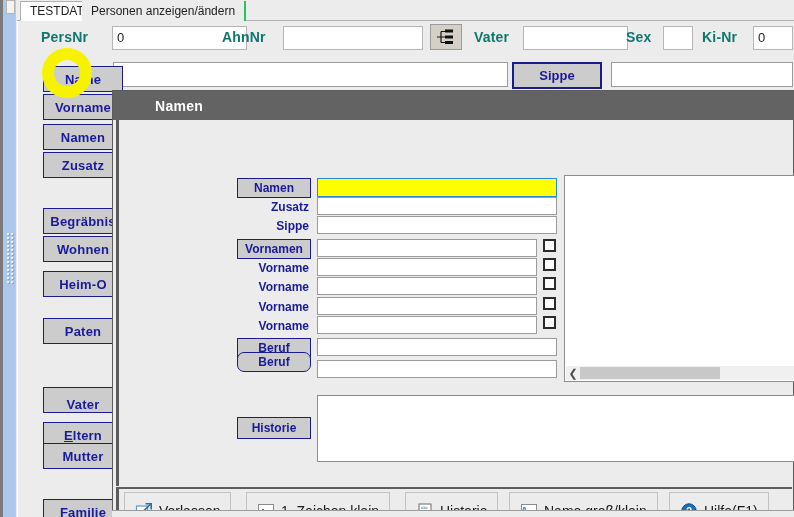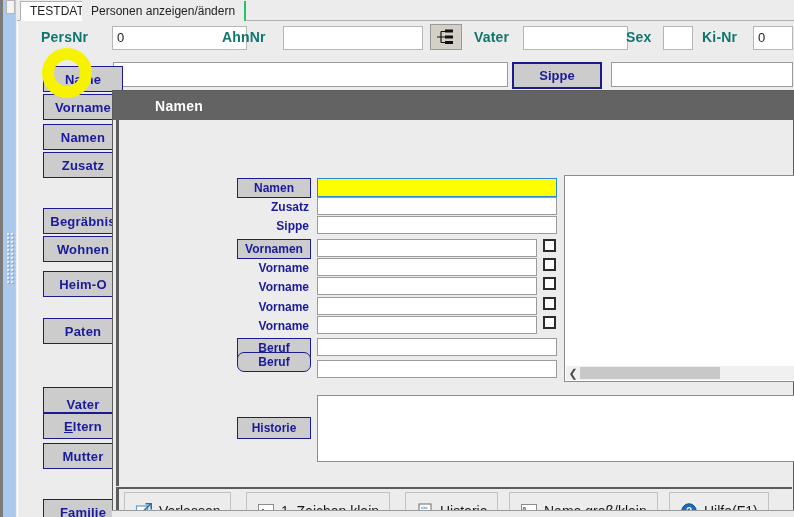--- a/index.html
+++ b/index.html
@@ -271,21 +271,21 @@
       </div>
     <div class="navbtn" style="top:250px;">
         <span>Heim-O</span>
       </div>
     <div class="navbtn" style="top:297px;">
         <span>Paten</span>
       </div>
     <div class="navbtn" style="top:366px;align-items:flex-end;">
         <span>Vater</span>
       </div>
-    <div class="navbtn" style="top:392px;">
+    <div class="navbtn" style="top:401px;">
         <span><u>E</u>ltern</span>
       </div>
     <div class="navbtn" style="top:422px;">
         <span>Mutter</span>
       </div>
     <div class="navbtn" style="top:478px;">
         <span><u>F</u>amilie</span>
       </div>
   </div>
 

